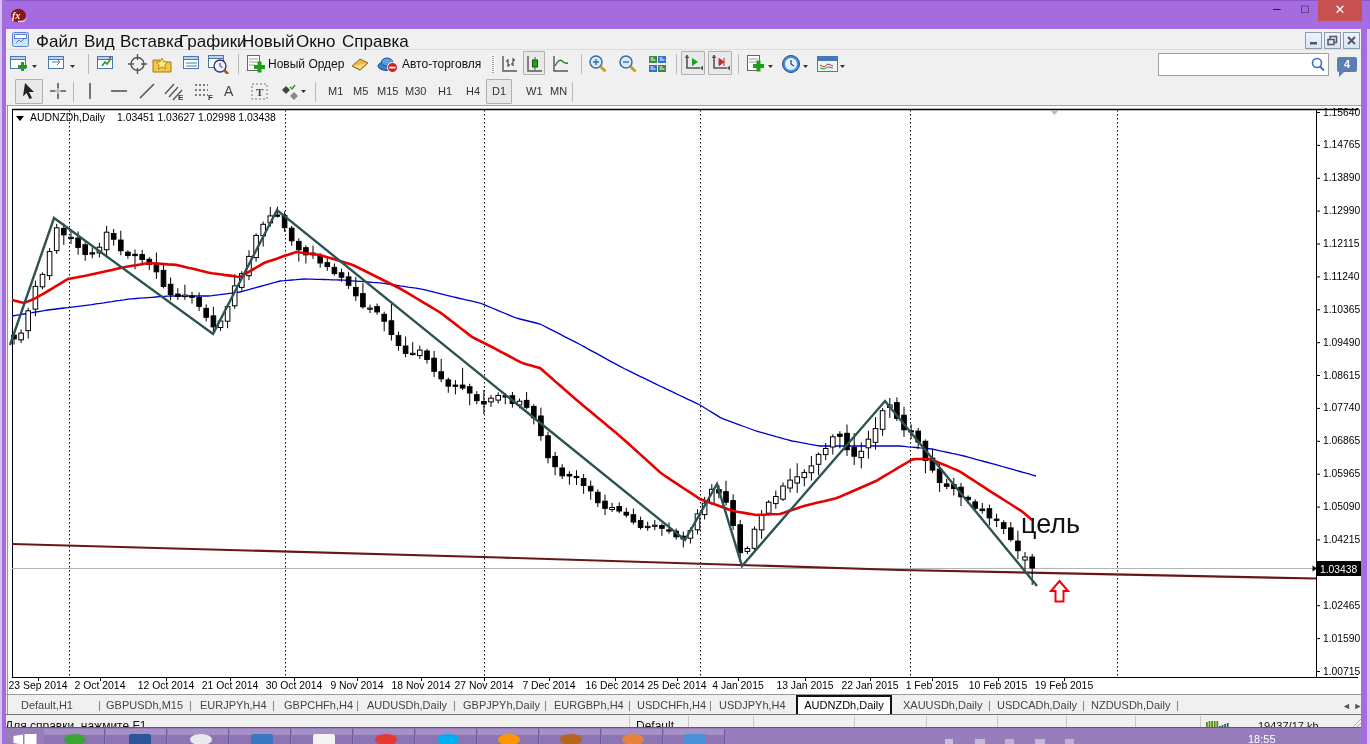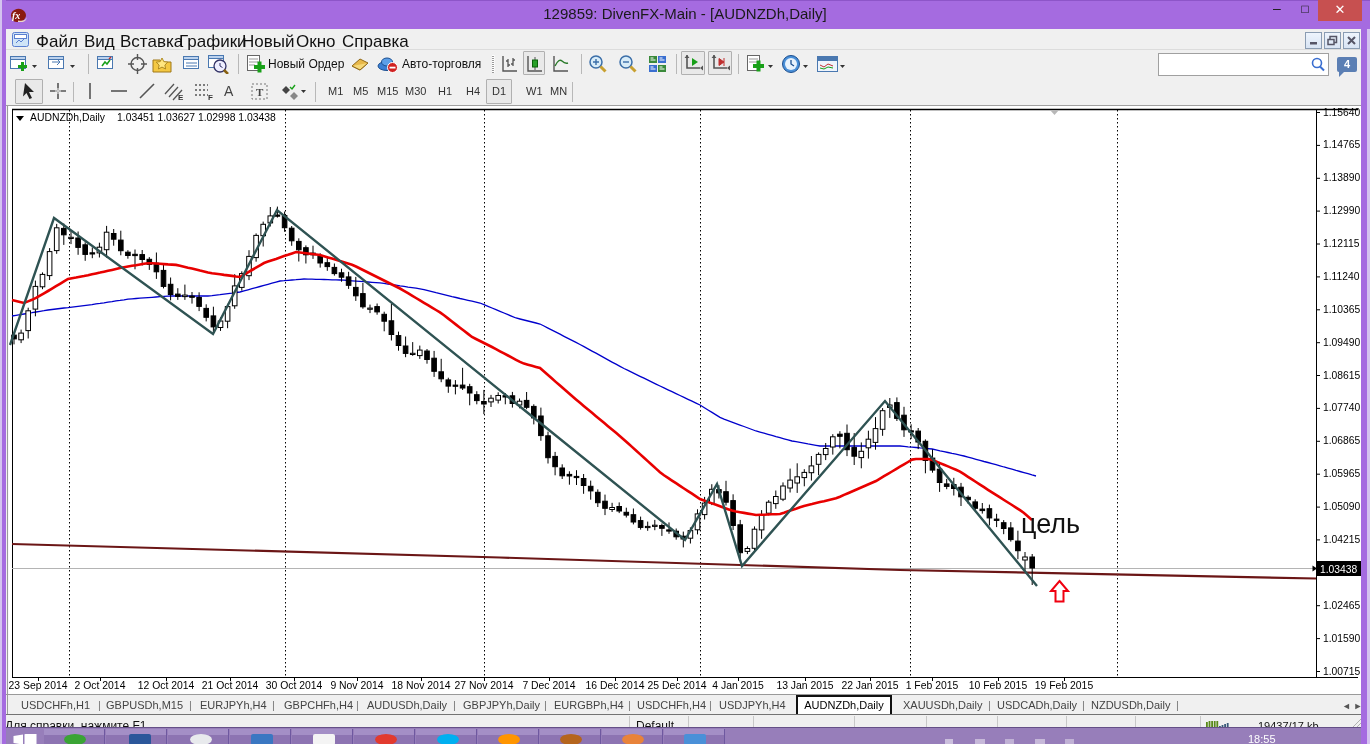--- a/index.html
+++ b/index.html
@@ -37,21 +37,20 @@
 .st{position:absolute;top:4px;font-size:12px;color:#111}
 .stsep{position:absolute;top:1px;width:1px;height:14px;background:#c8c8c8}
 #taskbar{left:0;top:727px;width:1370px;height:17px;background:#977eba;border-top:1px solid #655087}
 .tbcell{position:absolute;top:1px;width:61px;height:16px;background:linear-gradient(#a48fc6 0 6px,#8d74b2 6px);border-right:1px solid #6e58a0}
 .tbicon{position:absolute;top:6px;width:22px;height:11px;overflow:hidden}
 #clock{position:absolute;left:1248px;top:5px;font-size:11px;color:#fff}
 </style></head>
 <body>
 <div id="root">
 <div class="abs" id="titlebar"></div>
-<div class="abs" id="title-text">129859: DivenFX-Main - [AUDNZDh,Daily]</div>
 <svg class="abs" style="left:10px;top:7px" width="17" height="15" viewBox="0 0 17 15">
       <path d="M1 9 a7.5 6.5 0 1 1 11 5 q-6 2.5 -10 -1 z" fill="#8a1a10"></path>
       <path d="M8 13.5 q7 1.5 9 -3.5 -1 6 -9 5.5 z" fill="#ecd8c8"></path>
       <text x="2" y="12" style="font:italic bold 10px 'Liberation Serif';fill:#fff">fx</text>
     </svg>
 <div class="abs winbtn" id="btn-min">–</div>
 <div class="abs winbtn" id="btn-max">☐</div>
 <div class="abs winbtn" id="btn-close">✕</div>
 <div class="abs" id="menubar">
       <svg class="abs" style="left:12px;top:3px" width="17" height="15" viewBox="0 0 17 15">
@@ -642,21 +641,21 @@
 <rect x="1317" y="561" width="44" height="15" fill="#000"></rect>
 <text x="1320" y="572.5" style="font:10.3px 'Liberation Sans';fill:#fff">1.03438</text>
 <path d="M1317 568.5 l-4.5 -3 v6 z" fill="#000"></path>
 <text x="1021" y="533" style="font:27px 'Liberation Sans',sans-serif;fill:#111">цель</text>
 <path d="M1059.5 581 l8.5 10 h-4.5 v10.5 h-8 v-10.5 h-4.5 z" fill="#fff" stroke="#f00010" stroke-width="2"></path>
 <polygon points="16,116 24,116 20,121" fill="#000"></polygon>
       <text x="30" y="121" style="font:10.4px 'Liberation Sans';fill:#000">AUDNZDh,Daily</text>
       <text x="117" y="121" style="font:10.4px 'Liberation Sans';fill:#000">1.03451 1.03627 1.02998 1.03438</text>
 </svg>
 <div class="abs" id="tabbar">
-      <div class="tab" style="left:21px">USDCHFh,H1</div>
+      <div class="tab" style="left:21px">Default,H1</div>
 <div class="tab" style="left:106px">GBPUSDh,M15</div>
 <div class="tab" style="left:200px">EURJPYh,H4</div>
 <div class="tab" style="left:284px">GBPCHFh,H4</div>
 <div class="tab" style="left:367px">AUDUSDh,Daily</div>
 <div class="tab" style="left:463px">GBPJPYh,Daily</div>
 <div class="tab" style="left:554px">EURGBPh,H4</div>
 <div class="tab" style="left:637px">USDCHFh,H4</div>
 <div class="tab" style="left:719px">USDJPYh,H4</div>
 <div class="tab" style="left:903px">XAUUSDh,Daily</div>
 <div class="tab" style="left:997px">USDCADh,Daily</div>

